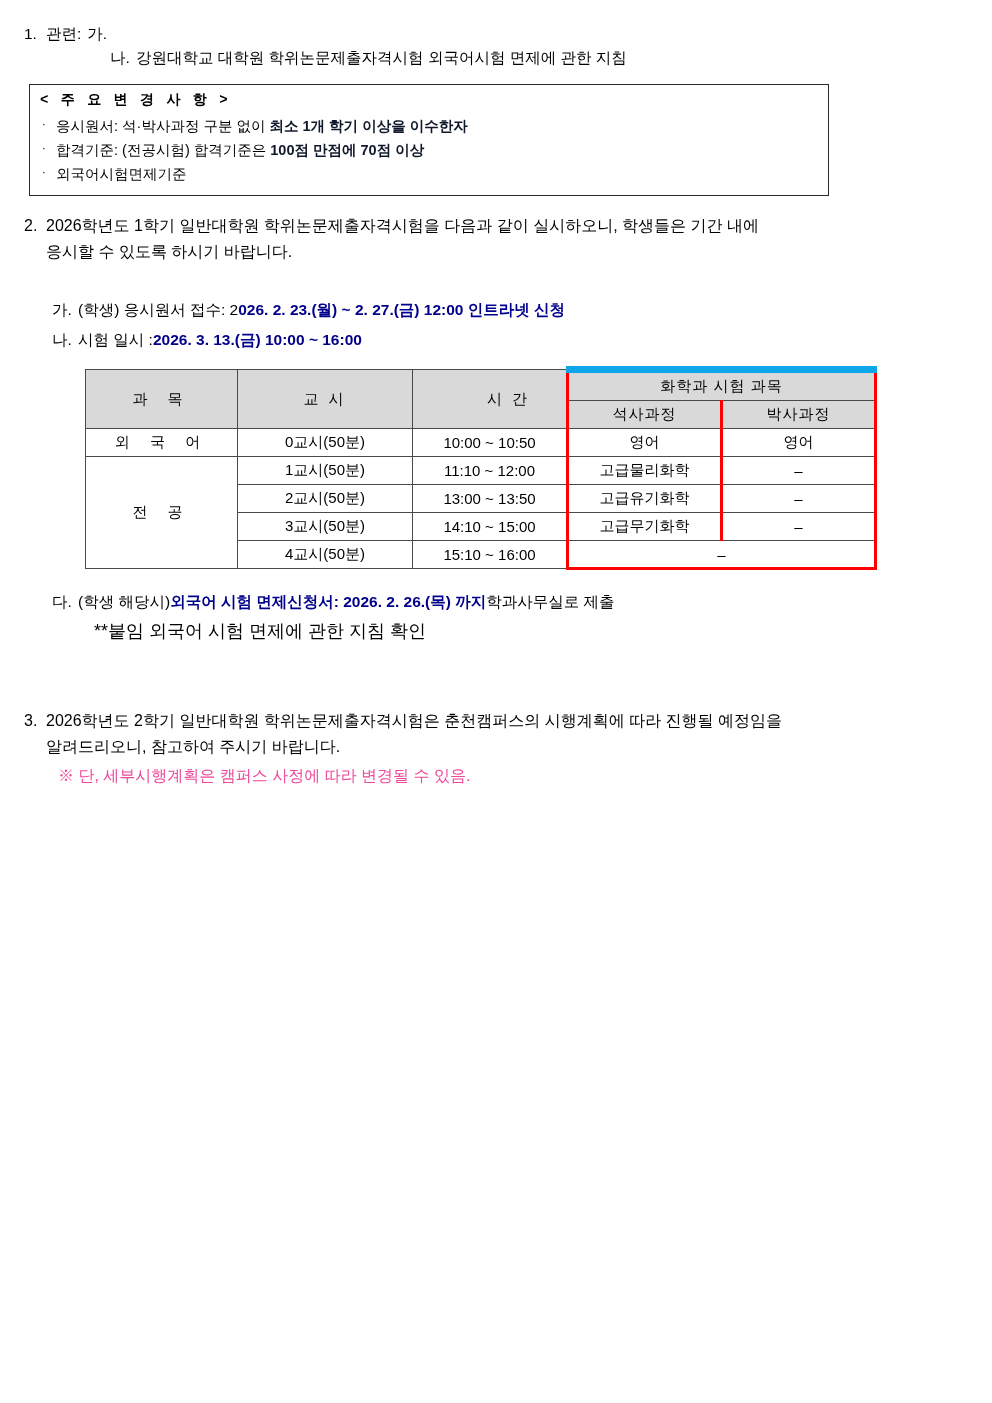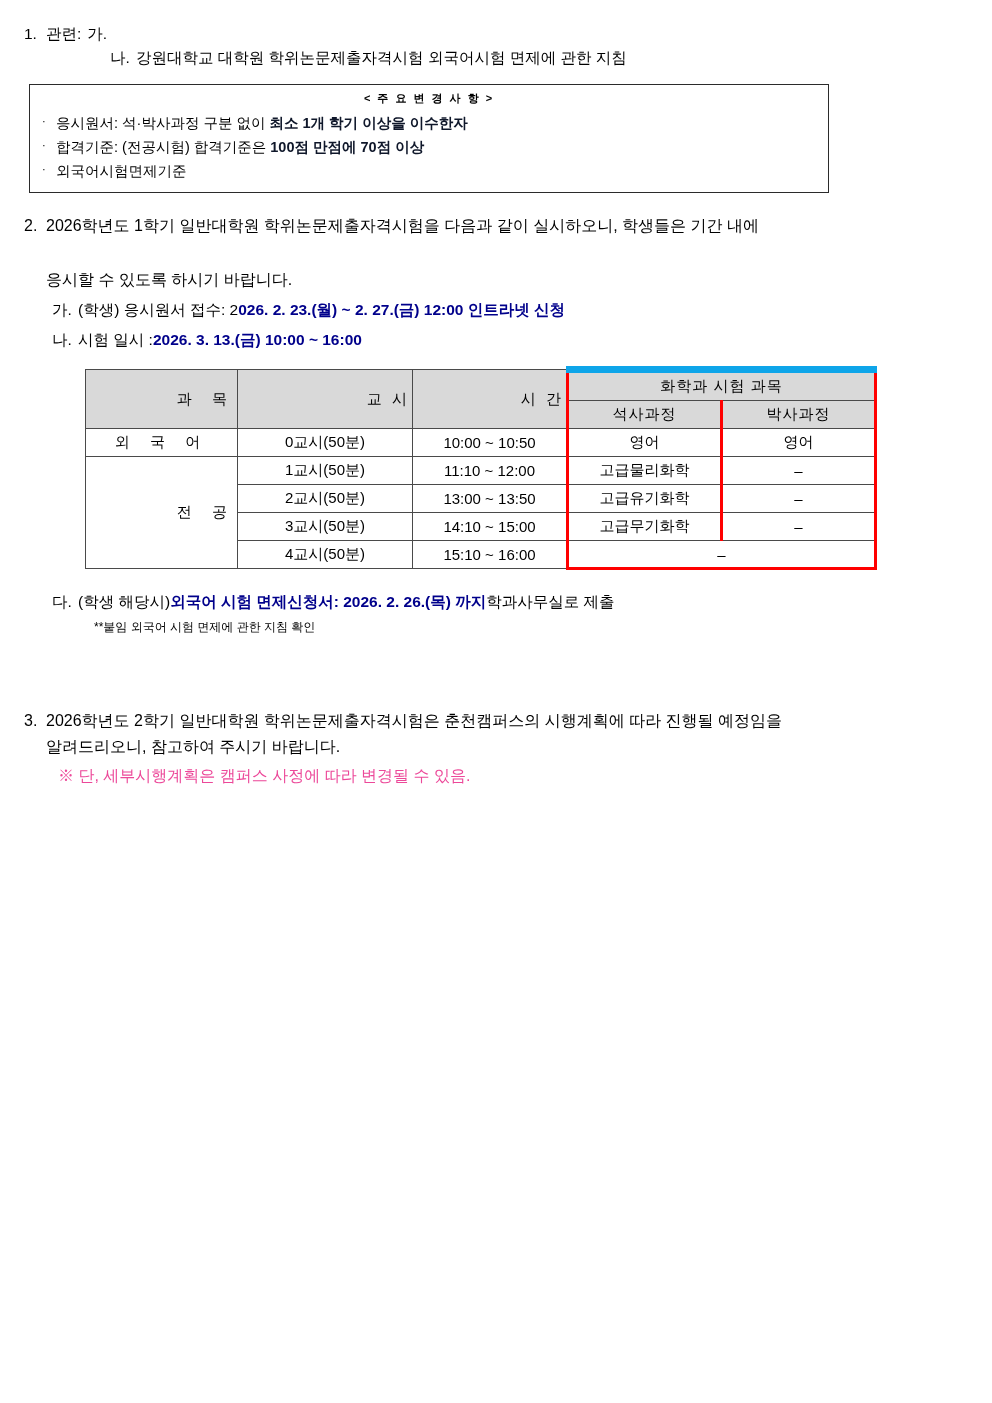--- a/index.html
+++ b/index.html
@@ -47,25 +47,25 @@
   #change-box {
     position: absolute;
     left: 29px;
     top: 84px;
     width: 800px;
     border: 1px solid #2b2b2b;
     box-sizing: border-box;
     padding: 6px 10px 8px 10px;
   }
   #change-box .box-title {
-    text-align: center;
-    font-size: 11px;
+    font-size: 14px;
     font-weight: bold;
     letter-spacing: 2px;
     margin-bottom: 6px;
+    font-family: Liberation Mono, monospace;
   }
   #change-box ul {
     list-style: none;
     margin: 0;
     padding: 0;
   }
   #change-box li {
     font-size: 14.5px;
     line-height: 1.65;
     padding-left: 16px;
@@ -80,21 +80,21 @@
   }
 
   
   #item2 {
     left: 24px;
     top: 213px;
     width: 930px;
   }
   #item2 .l1 { display: flex; }
   #item2 .num { width: 22px; flex: none; }
-  #item2 .l2 { padding-left: 22px; margin-top: 28px; }
+  #item2 .l2 { padding-left: 22px; }
 
   
   #sub-ga {
     left: 52px;
     top: 300px;
   }
   #sub-na {
     left: 52px;
     top: 330px;
   }
@@ -130,31 +130,31 @@
   #exam-table .redbox {
     border-left: 3px solid #ff0000;
     border-right: 3px solid #ff0000;
   }
   #exam-table .redtop {
     border-top: 7px solid #0ea5e9;
   }
   #exam-table .redbottom {
     border-bottom: 3px solid #ff0000;
   }
-  #exam-table .vmid { vertical-align: middle; text-align: right; }
+  #exam-table .vmid { vertical-align: middle; }
   #exam-table .wide-sp { letter-spacing: 8px; }
 
   
   #sub-da {
     left: 52px;
     top: 592px;
   }
   #sub-da .note {
     padding-left: 42px;
-    font-size: 12px;
+    font-size: 18px;
     margin-top: 6px;
   }
 
   
   #item3 {
     left: 24px;
     top: 708px;
     width: 940px;
   }
   #item3 .l1 { display: flex; }

